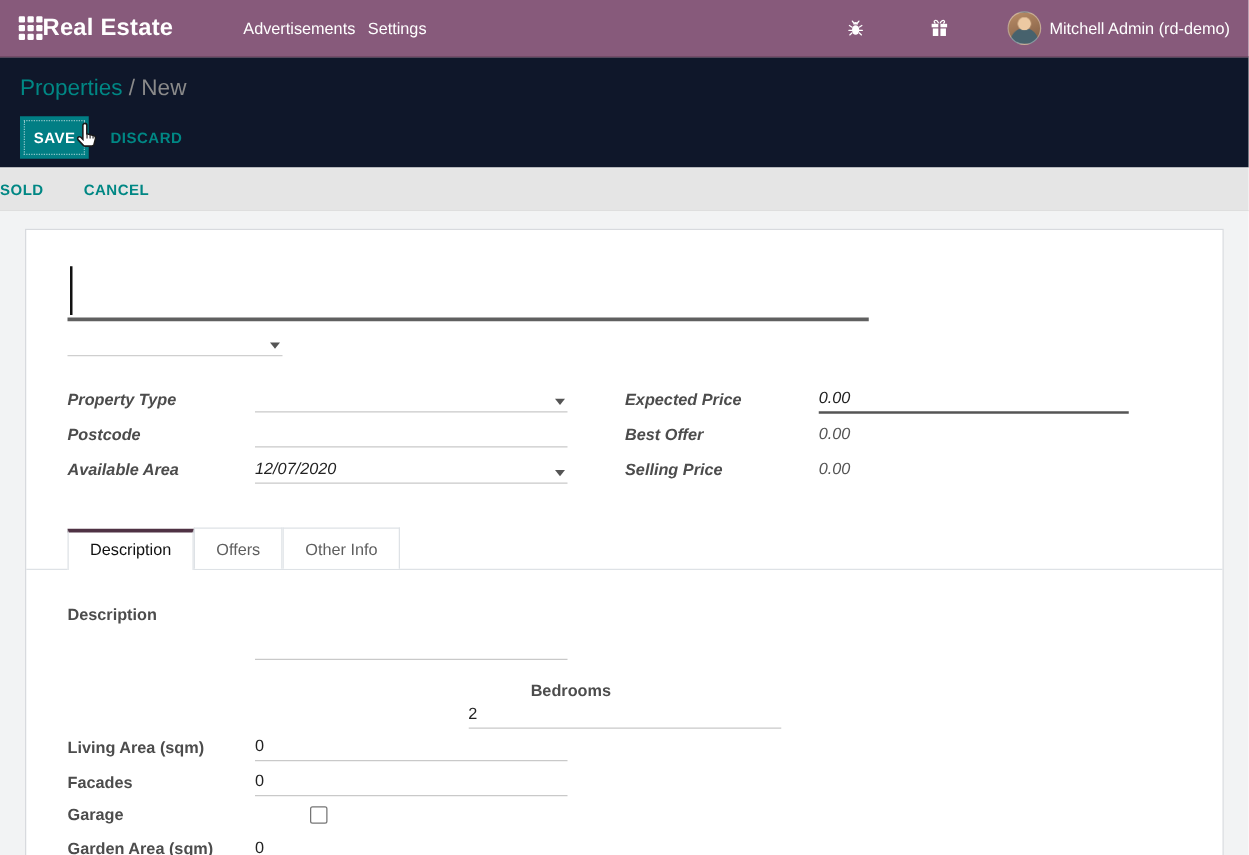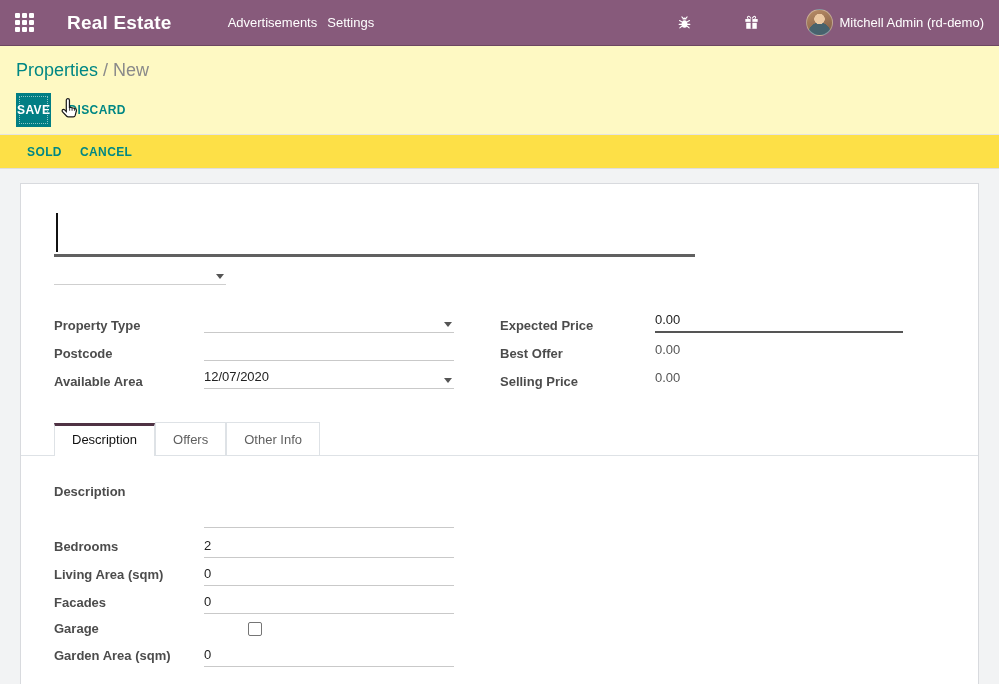--- a/index.html
+++ b/index.html
@@ -6,53 +6,53 @@
   html,body { width:999px; height:684px; overflow:hidden; background:#fff;
     font-family:"Liberation Sans", sans-serif; position:relative; }
 
   
   .navbar { height:46px; background:#875A7B; color:#fff; display:flex;
     align-items:center; padding:0 15px; border-bottom:1px solid #6d4761; }
   .apps-icon { width:19px; height:19px; display:grid;
     grid-template-columns:repeat(3,5px); grid-template-rows:repeat(3,5px);
     gap:2px; cursor:pointer; }
   .apps-icon i { background:#fff; border-radius:1px; }
-  .brand { margin-left:33px; font-size:19px; font-weight:bold; letter-spacing:.2px; cursor:pointer; }
+  .brand { font-size:19px; font-weight:bold; letter-spacing:.2px; cursor:pointer; }
   .nav-menu { display:flex; margin-left:56px; gap:10px; font-size:13px; }
   .nav-menu .item { cursor:pointer; padding:4px 0; }
   .nav-right { margin-left:auto; display:flex; align-items:center;gap:25px; }
   .icon-btn { margin-left:27px; display:flex; cursor:pointer; }
   .user-menu { display:flex; align-items:center; margin-left:22px; gap:7px;
     font-size:13px; cursor:pointer; }
   .avatar { width:27px; height:27px; border-radius:50%; flex:none;
     background:
       radial-gradient(circle at 50% 36%, #ecc9a2 0 5px, rgba(0,0,0,0) 5.5px),
       radial-gradient(circle at 50% 95%, #47626d 0 11px, rgba(0,0,0,0) 11.5px),
       linear-gradient(160deg,#b98d66,#7d5a43);
     border:1px solid rgba(255,255,255,.35); }
 
   
-  .control-panel { background:#fef9c3; padding:14px 16px 7px; }
+  .control-panel { background:#0f172a; padding:14px 16px 7px; }
   .breadcrumb { font-size:18px; color:#8a8a8a; }
   .breadcrumb .parent { color:#008784; cursor:pointer; }
   .btn-row { margin-top:12px; display:flex; align-items:center; position:relative; }
   .btn-save { background:#017E84; color:#fff; border:none; font-size:12px;
-    font-weight:bold; letter-spacing:.4px; padding:10px 1px; cursor:pointer;
+    font-weight:bold; letter-spacing:.4px; padding:10px 11px; cursor:pointer;
     outline:1px dotted rgba(255,255,255,.55); outline-offset:-4px;
     font-family:"Liberation Sans",sans-serif; }
   .btn-discard { background:none; border:none; color:#008784; font-size:12px;
     font-weight:bold; letter-spacing:.4px; margin-left:17px; cursor:pointer;
     font-family:"Liberation Sans",sans-serif; }
   .mouse-cursor { position:absolute; left:44px; top:4px; z-index:9; pointer-events:none; }
 
   .divider { height:1px; background:#e4e4e4; }
 
   
-  .statusbar { height:34px; background:#fde047; border-bottom:1px solid #dedede;
-    display:flex; align-items:center; padding-left:27px; gap:18px; }
+  .statusbar { height:34px; background:#e5e5e5; border-bottom:1px solid #dedede;
+    display:flex; align-items:center; gap:32px; }
   .status-btn { background:none; border:none; color:#008784; font-size:12px;
     font-weight:bold; letter-spacing:.4px; cursor:pointer;
     font-family:"Liberation Sans",sans-serif; }
 
   
   .content { background:#f2f3f4; height:517px; padding-top:14px; overflow:hidden; }
   .sheet { width:959px; margin:0 auto; background:#fff; border:1px solid #d8dade;
     min-height:520px; padding:26px 33px 0; }
 
   .title-block { position:relative; height:47px; width:641px;
@@ -62,42 +62,42 @@
   .tags-field { margin-top:7px; width:172px; height:21px;
     border-bottom:1px solid #cfcfcf; position:relative; cursor:pointer; }
 
   .caret-down { position:absolute; right:2px; bottom:5px; width:0; height:0;
     border-left:4px solid transparent; border-right:4px solid transparent;
     border-top:5px solid #555; }
 
   .o-group { display:flex; margin-top:20px; }
   .col-left  { width:400px; }
   .col-right { width:403px; margin-left:46px; }
-  .o-row { display:flex; align-items:flex-end; min-height:28px; }
+  .o-row { display:flex; align-items:center; min-height:28px;font-style:italic; }
   .o-label { width:150px; flex:none; font-size:13px; font-weight:bold; color:#4c4c4c; }
   .col-right .o-label { width:155px; }
   .o-input { flex:1; position:relative; font-size:13px; color:#222;
     border-bottom:1px solid #c9c9c9; padding:3px 0 4px; min-height:21px; cursor:text; }
   .o-input.focused { border-bottom:2px solid #555; }
   .o-input.readonly { border-bottom:none; color:#555; cursor:default; }
 
   
   .tabs { margin:33px -33px 0; padding-left:33px; display:flex;
     border-bottom:1px solid #dee2e6; align-items:flex-end; }
   .tab { font-size:13px; color:#5f5f5f; padding:9px 17px 8px; background:#fff;
     border:1px solid #dee2e6; border-bottom:none; cursor:pointer; }
   .tab.active { color:#111; border-top:3px solid #4f3244; padding-top:6px;
     position:relative; margin-bottom:-1px; padding-bottom:9px; }
 
   .tab-pane { padding-top:26px; }
   .desc-row { display:flex; align-items:flex-start; }
   .desc-row .o-label { padding-top:2px; }
   .textarea-line { width:250px; height:46px; border-bottom:1px solid #c9c9c9; cursor:text; }
   .pane-row { display:flex; align-items:center; min-height:28px; margin-top:0; }
-  .pane-row.first { margin-top:4px; }
+  .pane-row.first { margin-top:17px;flex-direction:column; }
   .pane-row .o-input { flex:none; width:250px; }
   .pane-row.cb { min-height:25px;gap:44px; }
   .checkbox { width:14px; height:14px; border:1px solid #757575; border-radius:2px;
     background:#fff; cursor:pointer; }
 </style>
 </head>
 <body>
 
 <div class="navbar">
   <div class="apps-icon">

